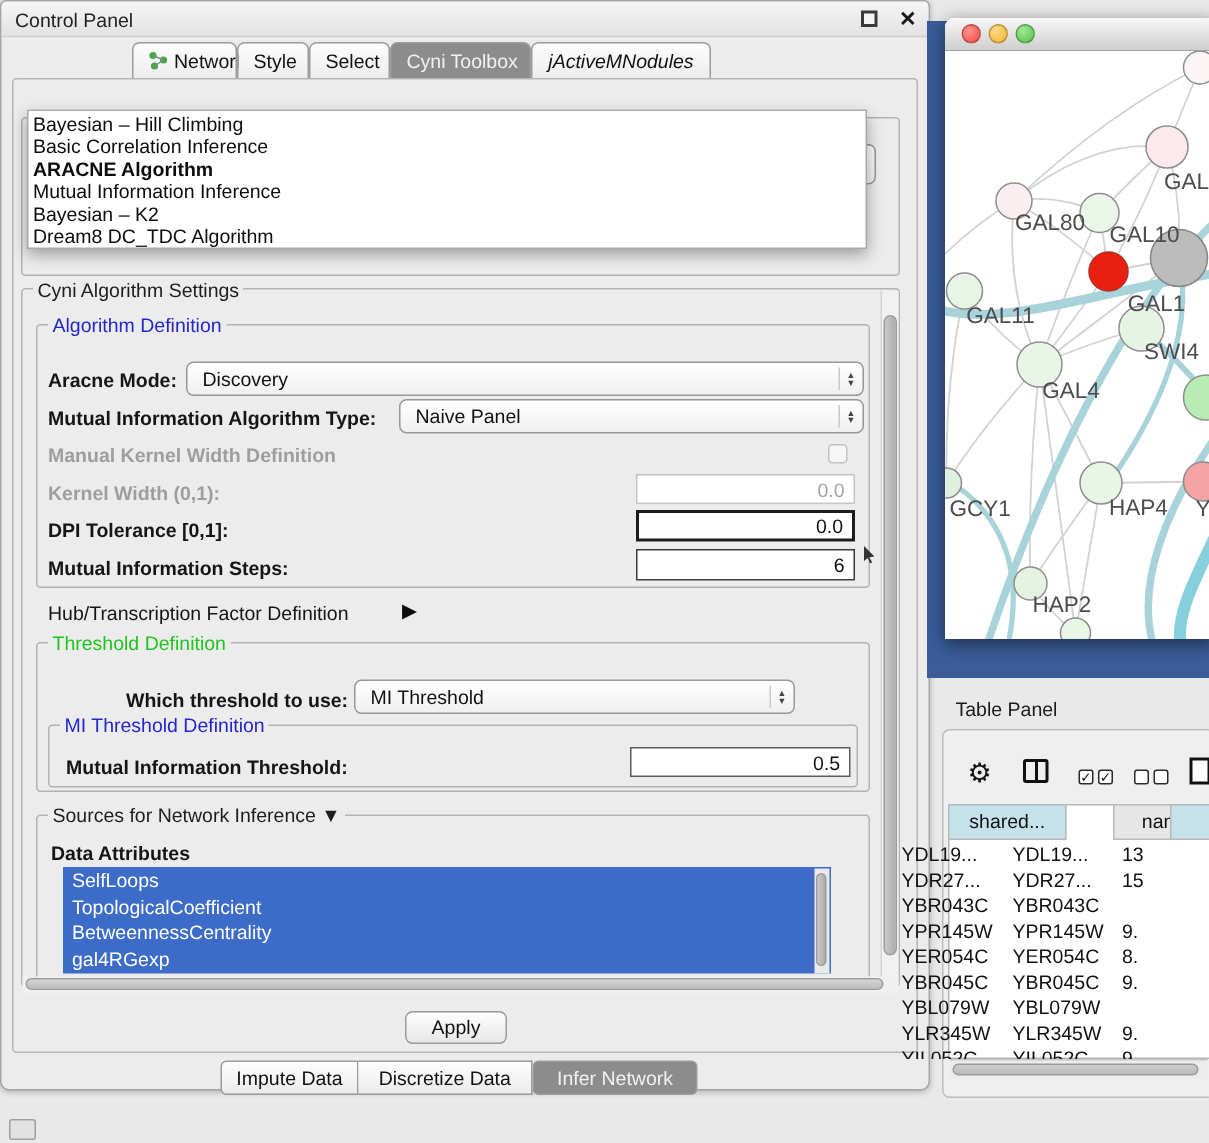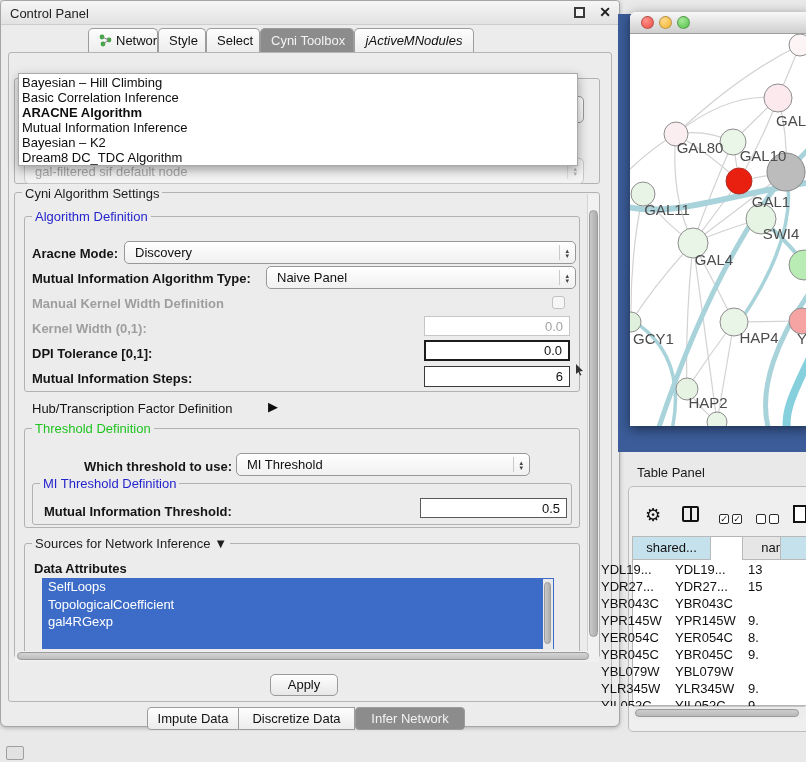--- a/index.html
+++ b/index.html
@@ -108,27 +108,20 @@
   <div class="cp-content"></div>
 
   <div class="grp" style="left:14px; top:78px; width:586px; height:106px;"></div>
   <div class="combo" style="left:24px; top:96px; width:560px; height:27px;">
     <span></span>
       <span class="spin">
         <span>▴</span>
         <span>▾</span>
       </span>
   </div>
-  <div class="combo" style="left:24px; top:158px; width:560px; height:26px; border-color:#c8c8c8; background:#f3f3f3; color:#a8a8a8;">
-    <span>gal-filtered sif default node</span>
-    <span class="spin" style="color:#b5b5b5; border-color:#dcdcdc;">
-        <span>▴</span>
-        <span>▾</span>
-      </span>
-  </div>
 
   <div class="popup">
     <div>Bayesian – Hill Climbing</div>
     <div>Basic Correlation Inference</div>
     <div class="bold">ARACNE Algorithm</div>
     <div>Mutual Information Inference</div>
     <div>Bayesian – K2</div>
     <div>Dream8 DC_TDC Algorithm</div>
   </div>
 
@@ -192,20 +185,21 @@
   <span class="lbl" style="left:44px; top:504px;">Mutual Information Threshold:</span>
   <div class="field" style="left:420px; top:498px; width:147px; height:20px; border:1px solid #5a5a5a;">0.5</div>
 
   <div class="grp" style="left:24px; top:543px; width:556px; height:112px;"></div>
   <span class="grp-label" style="left:32px; top:536px; color:#1d1d1d;"><span>Sources for Network Inference</span> <span>▼</span></span>
   <span class="lbl" style="left:34px; top:561px;">Data Attributes</span>
 
   <div class="attr-list">
     <div>SelfLoops</div>
     <div>TopologicalCoefficient</div>
+    <div>BetweennessCentrality</div>
     <div>gal4RGexp</div>
   </div>
   <div class="scrolltrack" style="left:543px; top:579px; width:10px; height:70px; background:#e9e9e9; border:none;">
     <div class="thumb" style="left:1px; top:3px; width:7px; height:62px;"></div>
   </div>
   <div style="position:absolute; left:15px; top:651px; width:584px; height:11px; background:#f0f0f0;">
     <div class="thumb" style="left:2px; top:1px; width:572px; height:8px; background:linear-gradient(#d4d4d4,#bdbdbd);"></div>
   </div>
 
   <div class="btn" style="left:270px; top:674px; width:68px; height:22px; line-height:20px;">Apply</div>

